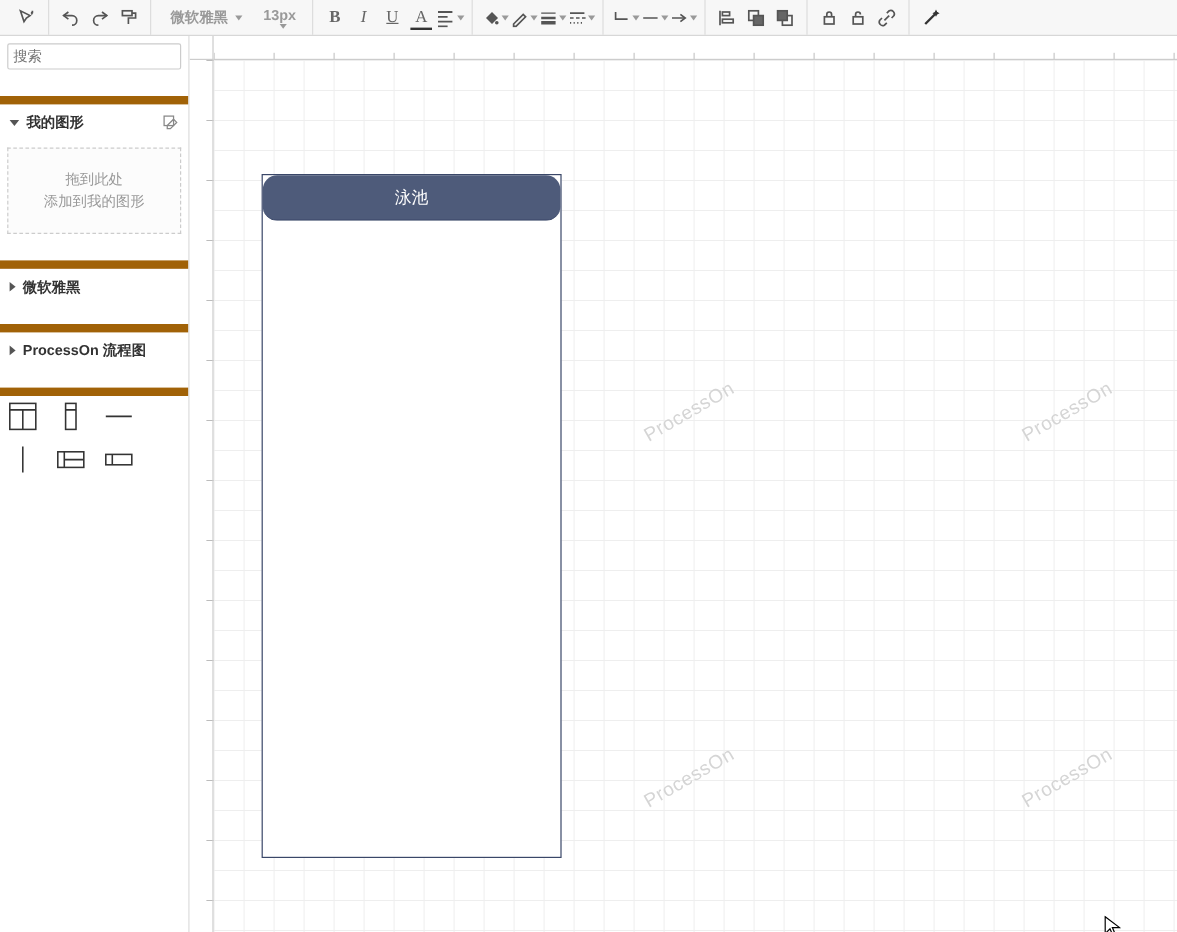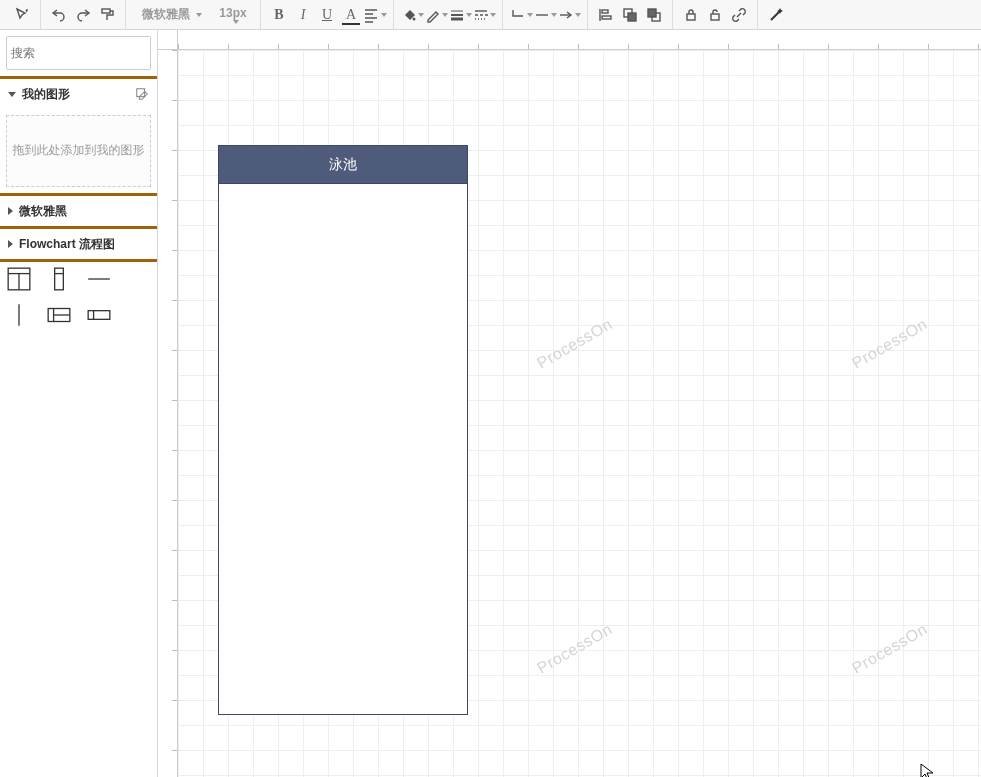--- a/index.html
+++ b/index.html
@@ -81,30 +81,31 @@
   }
   .search-wrap {
     padding:6px;
   }
   .search-box {
     display:flex;
     align-items:center;
     border:1px solid #ccc;
     border-radius:2px;
     height:22px;
-    padding:16px 4px;
+    padding:4px 4px;
     background:#fff;
   }
   .search-box input {
     border:none;flex:1;outline:none;font-size:12px;background:transparent;
   }
   .search-box .sicon { width:14px;height:14px;stroke:#888;fill:none;stroke-width:1.5; }
 
   .cat {
-    border-top:3px solid #a16207;
+    border-top:7px solid #a16207;
+    margin-top:16px;
   }
   .cat-head {
     display:flex;align-items:center;
     height:30px;
     padding:0 8px;
     font-size:12px;
     color:#333;
     cursor:pointer;
     font-weight:bold;
     justify-content:flex-start;
@@ -114,21 +115,21 @@
     width:0;height:0;
   }
   .tri.right { border-top:4px solid transparent;border-bottom:4px solid transparent;border-left:5px solid #555; }
   .tri.down  { border-left:4px solid transparent;border-right:4px solid transparent;border-top:5px solid #555; }
   .cat-head .spacer { flex:1; }
   .cat-head .edit-ic { width:14px;height:14px;stroke:#888;fill:none;stroke-width:1.2;}
   .cat-body { padding:6px; }
   .drop-zone {
     border:1px dashed #ccc;
     height:72px;
-    display:flex;flex-direction:row;align-items:center;justify-content:center;
+    display:flex;flex-direction:column;align-items:center;justify-content:center;
     color:#999;
     font-size:12px;
     line-height:1.6;
     text-align:center;
     background:#fcfcfc;
   }
 
   .shape-grid {
     padding:4px 6px 10px;
     display:flex;flex-wrap:wrap;
@@ -193,20 +194,21 @@
     border:1px solid #3a4768;
     background:#fff;
   }
   .pool-header {
     height:38px;
     background:#4e5b7a;
     color:#fff;
     display:flex;align-items:center;justify-content:center;
     font-size:14px;
     border-bottom:1px solid #3a4768;
+    border-radius:12px;
   }
   .pool-body { flex:1; }
 
   .cursor {
     position:absolute;
     width:14px;height:20px;
     z-index:50;
     pointer-events:none;
   }
   .cursor svg { width:14px;height:20px; }
@@ -420,21 +422,21 @@
     <div class="cat">
       <div class="cat-head">
         <span class="tri right"></span>
         <span>微软雅黑</span>
       </div>
     </div>
 
     <div class="cat">
       <div class="cat-head">
         <span class="tri right"></span>
-        <span>Flowchart 流程图</span>
+        <span>ProcessOn 流程图</span>
       </div>
     </div>
 
     <div class="cat">
       <div class="shape-grid">
         <div class="shape-cell">
           <svg viewBox="0 0 24 24">
               <rect x="2" y="2" width="20" height="20"></rect>
               <line x1="2" y1="7" x2="22" y2="7"></line>
               <line x1="12" y1="7" x2="12" y2="22"></line>

